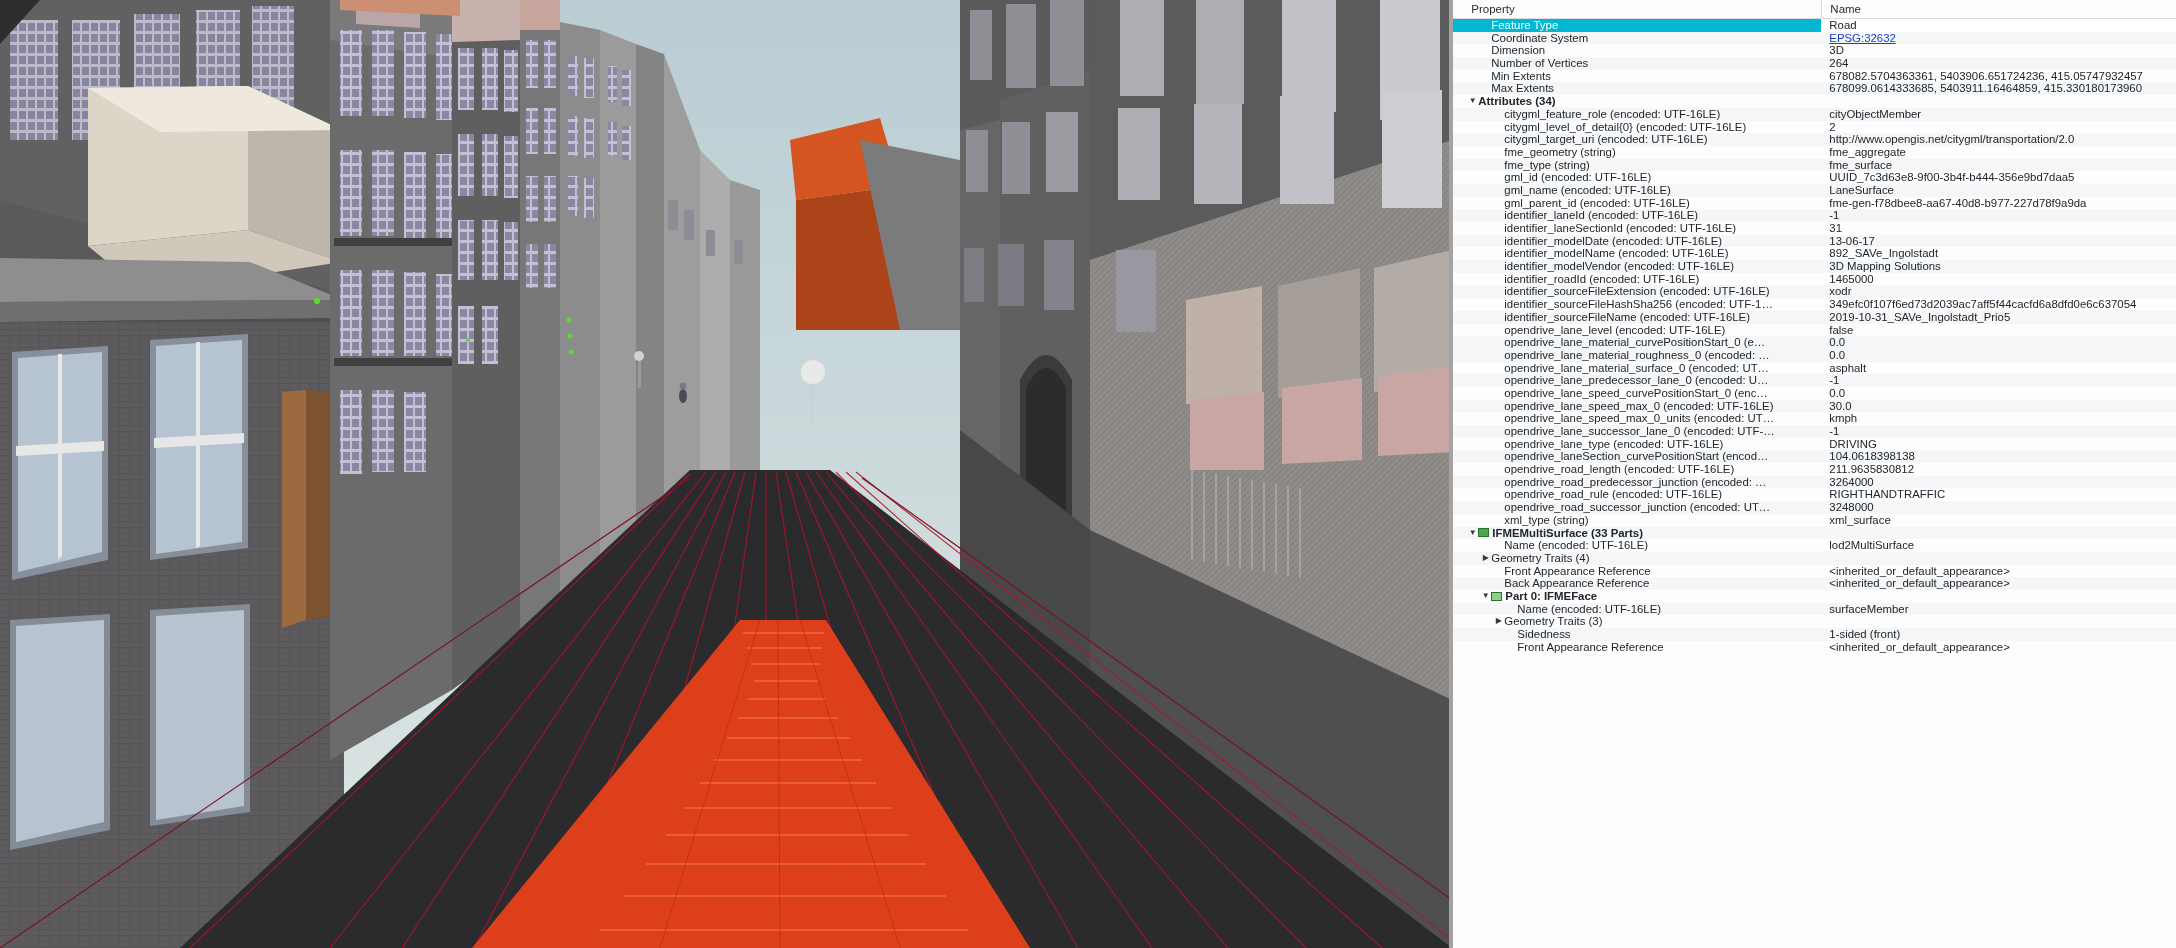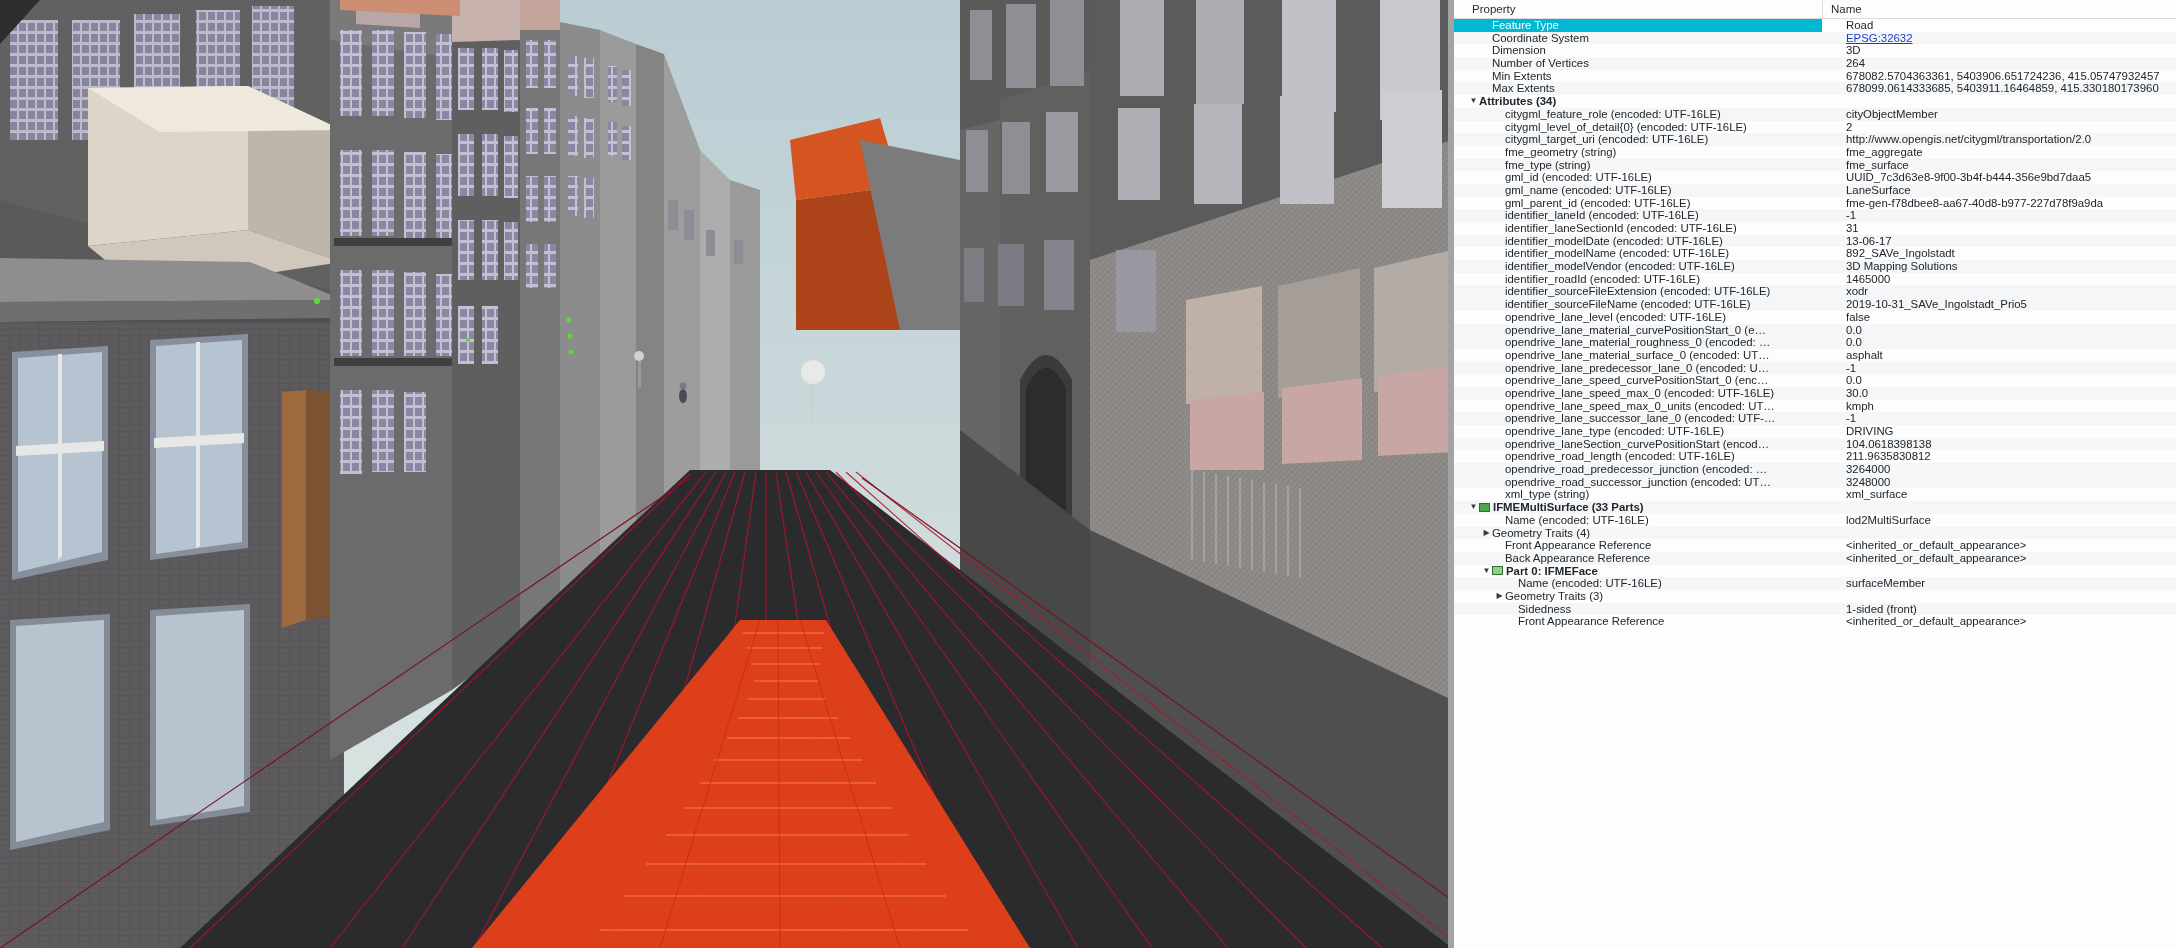--- a/index.html
+++ b/index.html
@@ -26,21 +26,21 @@
     position: absolute;
     left: 0; top: 0; width: 1452px; height: 948px;
     background: #c9d6d9;
   }
 
   
   #panel {
     position: relative;
     width: 724px; height: 948px;
     background: #fdfdfd;
-    border-left: 6px solid #a3a3a3;
+    border-left: 4px solid #a3a3a3;
     font-size: 11.5px;
     color: #20262b;
     overflow: hidden;
   }
   #panel-header {
     display: flex;
     height: 18px;
     line-height: 18px;
     background: #fdfdfd;
     border-bottom: 1px solid #dcdcdc;
@@ -65,21 +65,21 @@
     width: 368px;
     box-sizing: border-box;
     overflow: hidden;
     text-overflow: ellipsis;
     display: flex;
     align-items: center;
   }
   .cell-val {
     flex: 1;
     box-sizing: border-box;
-    padding-left: 24px;
+    padding-left: 8px;
     overflow: hidden;
     white-space: nowrap;
   }
   .swatch { width: 14px; height: 12.7px; flex: 0 0 14px; }
   .indent { display: inline-block; }
   .tw {
     display: inline-block;
     width: 11px;
     text-align: center;
     font-size: 8px;
@@ -579,20 +579,29 @@
         </div>
         <div class="row alt">
           <div class="cell-prop">
             <span class="swatch"></span>
             <span class="indent" style="width: 26px;"></span>
             <span class="tw blank">&nbsp;</span>
             <span class="lbl">identifier_sourceFileExtension (encoded: UTF-16LE)</span>
           </div>
           <div class="cell-val">xodr</div>
         </div>
+        <div class="row">
+          <div class="cell-prop">
+            <span class="swatch"></span>
+            <span class="indent" style="width: 26px;"></span>
+            <span class="tw blank">&nbsp;</span>
+            <span class="lbl">identifier_sourceFileHashSha256 (encoded: UTF-1…</span>
+          </div>
+          <div class="cell-val">349efc0f107f6ed73d2039ac7aff5f44cacfd6a8dfd0e6c637054</div>
+        </div>
         <div class="row alt">
           <div class="cell-prop">
             <span class="swatch"></span>
             <span class="indent" style="width: 26px;"></span>
             <span class="tw blank">&nbsp;</span>
             <span class="lbl">identifier_sourceFileName (encoded: UTF-16LE)</span>
           </div>
           <div class="cell-val">2019-10-31_SAVe_Ingolstadt_Prio5</div>
         </div>
         <div class="row">
@@ -704,20 +713,29 @@
           <div class="cell-val">211.9635830812</div>
         </div>
         <div class="row alt">
           <div class="cell-prop">
             <span class="swatch"></span>
             <span class="indent" style="width: 26px;"></span>
             <span class="tw blank">&nbsp;</span>
             <span class="lbl">opendrive_road_predecessor_junction (encoded: …</span>
           </div>
           <div class="cell-val">3264000</div>
+        </div>
+        <div class="row">
+          <div class="cell-prop">
+            <span class="swatch"></span>
+            <span class="indent" style="width: 26px;"></span>
+            <span class="tw blank">&nbsp;</span>
+            <span class="lbl">opendrive_road_rule (encoded: UTF-16LE)</span>
+          </div>
+          <div class="cell-val">RIGHTHANDTRAFFIC</div>
         </div>
         <div class="row alt">
           <div class="cell-prop">
             <span class="swatch"></span>
             <span class="indent" style="width: 26px;"></span>
             <span class="tw blank">&nbsp;</span>
             <span class="lbl">opendrive_road_successor_junction (encoded: UT…</span>
           </div>
           <div class="cell-val">3248000</div>
         </div>

